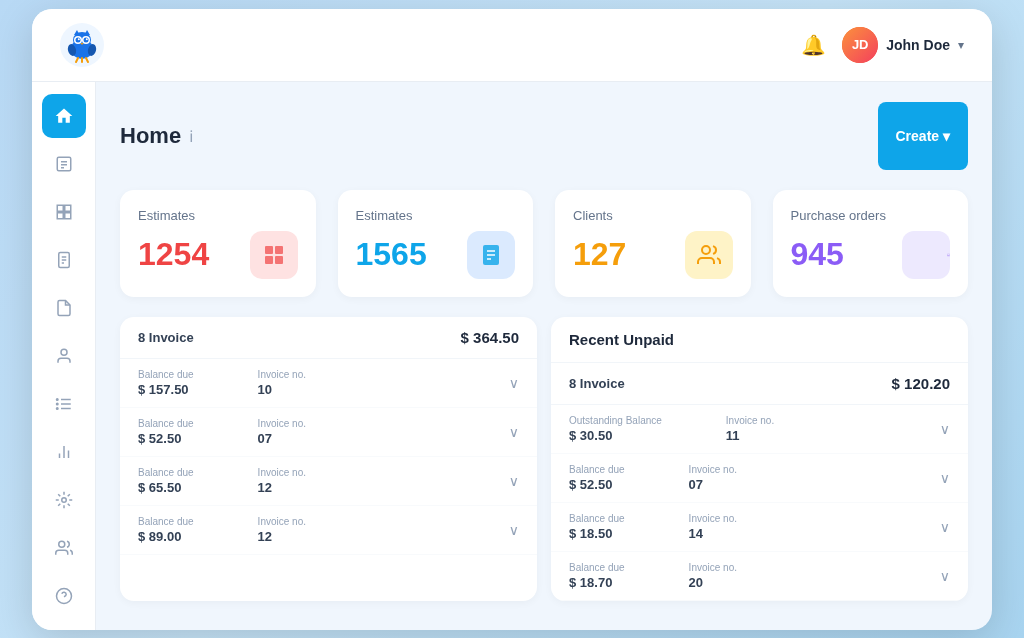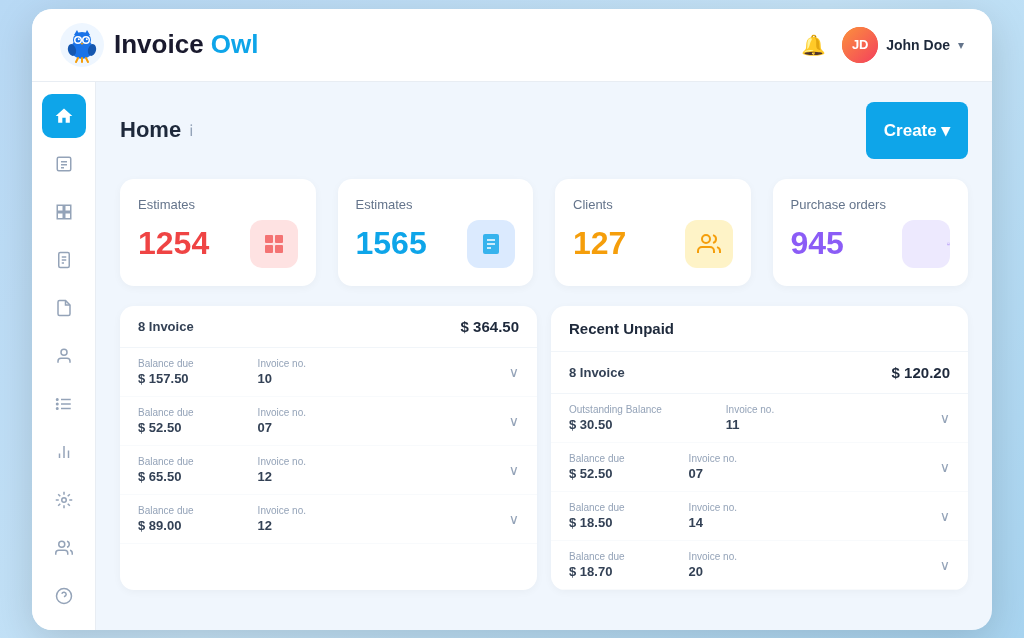--- a/index.html
+++ b/index.html
@@ -152,22 +152,22 @@
     .info-icon {
       color: #94a3b8;
       font-size: 16px;
       cursor: pointer;
     }
     .create-btn {
       background: #0ea5e9;
       color: #fff;
       border: none;
       border-radius: 8px;
-      padding: 18px 18px;
-      font-size: 17px;
+      padding: 26px 18px;
+      font-size: 14px;
       font-weight: 600;
       cursor: pointer;
       display: flex;
       align-items: center;
       gap: 6px;
     }
     
     .stats-grid {
       display: grid;
       grid-template-columns: repeat(4, 1fr);
@@ -316,23 +316,20 @@
 
         <polygon points="20.5,20 23.5,20 22,22" fill="#f59e0b"></polygon>
 
         <ellipse cx="12" cy="27" rx="4" ry="6" fill="#1557b0" transform="rotate(-15 12 27)"></ellipse>
         <ellipse cx="32" cy="27" rx="4" ry="6" fill="#1557b0" transform="rotate(15 32 27)"></ellipse>
 
         <line x1="18" y1="35" x2="16" y2="39" stroke="#f59e0b" stroke-width="2" stroke-linecap="round"></line>
         <line x1="22" y1="35" x2="22" y2="39" stroke="#f59e0b" stroke-width="2" stroke-linecap="round"></line>
         <line x1="26" y1="35" x2="28" y2="39" stroke="#f59e0b" stroke-width="2" stroke-linecap="round"></line>
       </svg>
-      <div class="logo-text">
-        Invoice <span>Owl</span>
-      </div>
     </div>
     <div class="header-right">
       <span class="bell-icon">🔔</span>
       <div class="avatar-area">
         <div class="avatar">
           <div class="avatar-img">JD</div>
         </div>
         <span class="user-name">John Doe</span>
         <span class="chevron-icon">▾</span>
       </div>

